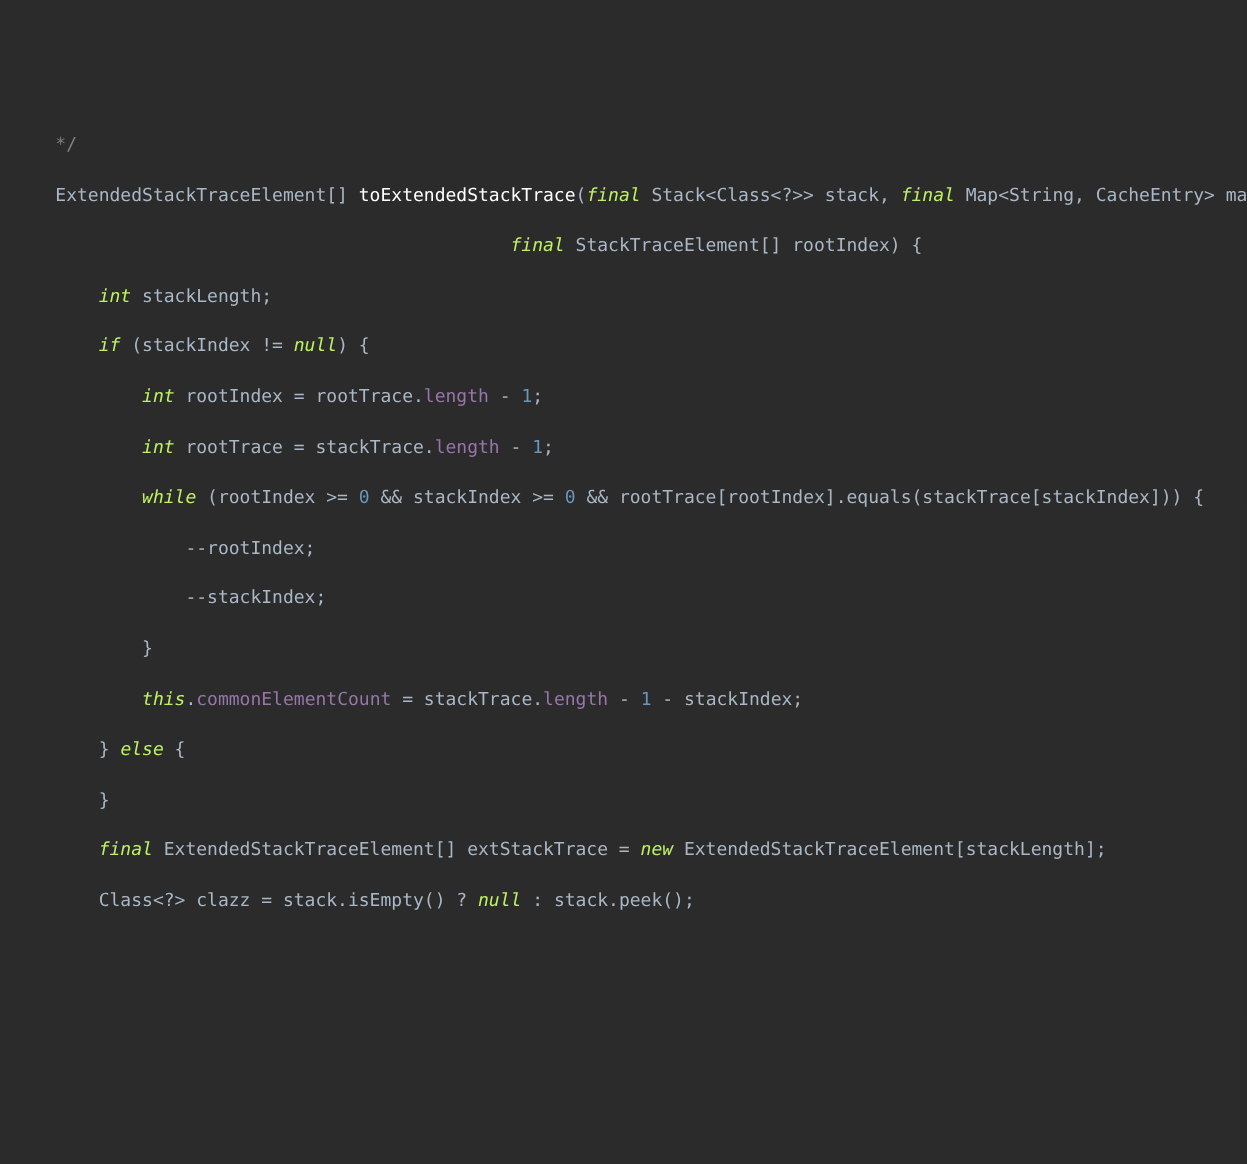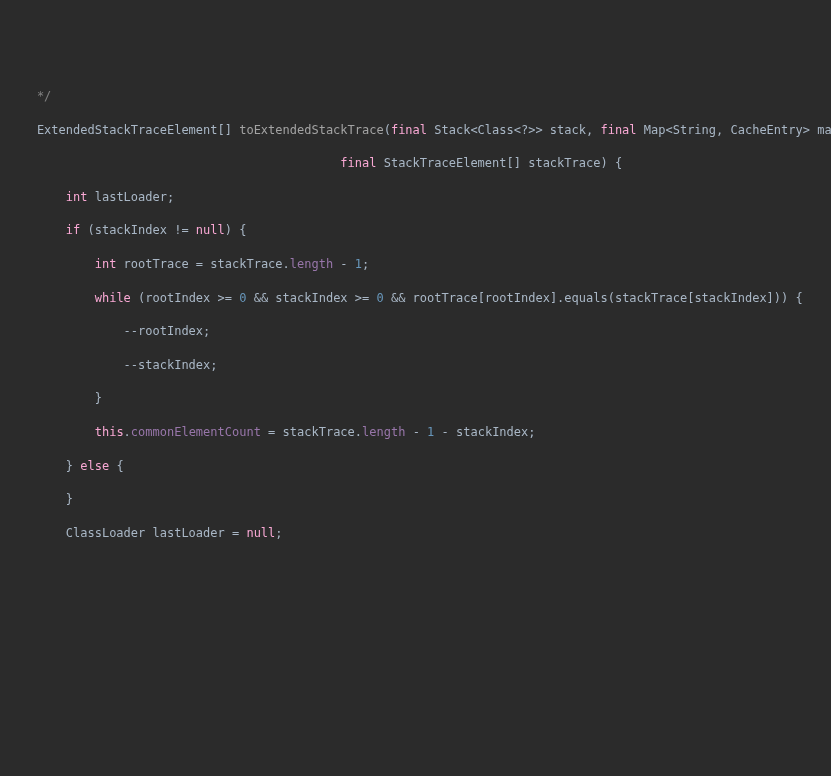--- a/index.html
+++ b/index.html
@@ -7,46 +7,48 @@
     background: #2b2b2b;
     font-family: 'Menlo', 'Consolas', monospace;
     font-size: 12px;
     line-height: 1.4;
     color: #a9b7c6;
     padding: 4px 0 4px 8px;
     white-space: pre;
     overflow-x: auto;
   }
   .line { display: block; }
-  .kw { color: #f9a8d4; }     
-  .method { color: #a3a3a3; }
+  .kw { color: #bef264; font-style: italic; }     
+  .method { color: #ffffff; }
   .num { color: #6897bb; }
   .field { color: #9876aa; }    
   .comment { color: #808080; }
 </style>
 </head>
 <body>
 
 
 
 <div>
 <span class="line comment">    */</span>
 <span class="line"><span>    ExtendedStackTraceElement[] </span><span class="method">toExtendedStackTrace</span><span>(</span><span class="kw">final</span><span> Stack&lt;Class&lt;?&gt;&gt; stack, </span><span class="kw">final</span><span> Map&lt;String, CacheEntry&gt; map,</span></span>
-<span class="line"><span>                                              </span><span class="kw">final</span><span> StackTraceElement[] stackTrace) {</span></span>
-<span class="line"><span>        </span><span class="kw">int</span><span> lastLoader;</span></span>
+<span class="line"><span>                                              </span><span class="kw">final</span><span> StackTraceElement[] rootIndex) {</span></span>
+<span class="line"><span>        </span><span class="kw">int</span><span> stackLength;</span></span>
 <span class="line"><span>        </span><span class="kw">if</span><span> (stackIndex != </span><span class="kw">null</span><span>) {</span></span>
+<span class="line"><span>            </span><span class="kw">int</span><span> rootIndex = rootTrace.</span><span class="field">length</span><span> - </span><span class="num">1</span><span>;</span></span>
 <span class="line"><span>            </span><span class="kw">int</span><span> rootTrace = stackTrace.</span><span class="field">length</span><span> - </span><span class="num">1</span><span>;</span></span>
 <span class="line"><span>            </span><span class="kw">while</span><span> (rootIndex &gt;= </span><span class="num">0</span><span> &amp;&amp; stackIndex &gt;= </span><span class="num">0</span><span> &amp;&amp; rootTrace[rootIndex].equals(stackTrace[stackIndex])) {</span></span>
 <span class="line">                --rootIndex;</span>
 <span class="line">                --stackIndex;</span>
 <span class="line">            }</span>
 <span class="line"><span>            </span><span class="kw">this</span><span>.</span><span class="field">commonElementCount</span><span> = stackTrace.</span><span class="field">length</span><span> - </span><span class="num">1</span><span> - stackIndex;</span></span>
 <span class="line"><span>        } </span><span class="kw">else</span><span> {</span></span>
 <span class="line">        }</span>
-<span class="line"><span>        ClassLoader lastLoader = </span><span class="kw">null</span><span>;</span></span>
+<span class="line"><span>        </span><span class="kw">final</span><span> ExtendedStackTraceElement[] extStackTrace = </span><span class="kw">new</span><span> ExtendedStackTraceElement[stackLength];</span></span>
+<span class="line"><span>        Class&lt;?&gt; clazz = stack.isEmpty() ? </span><span class="kw">null</span><span> : stack.peek();</span></span>
 
 
 
 
 
 
 
 
 
 

